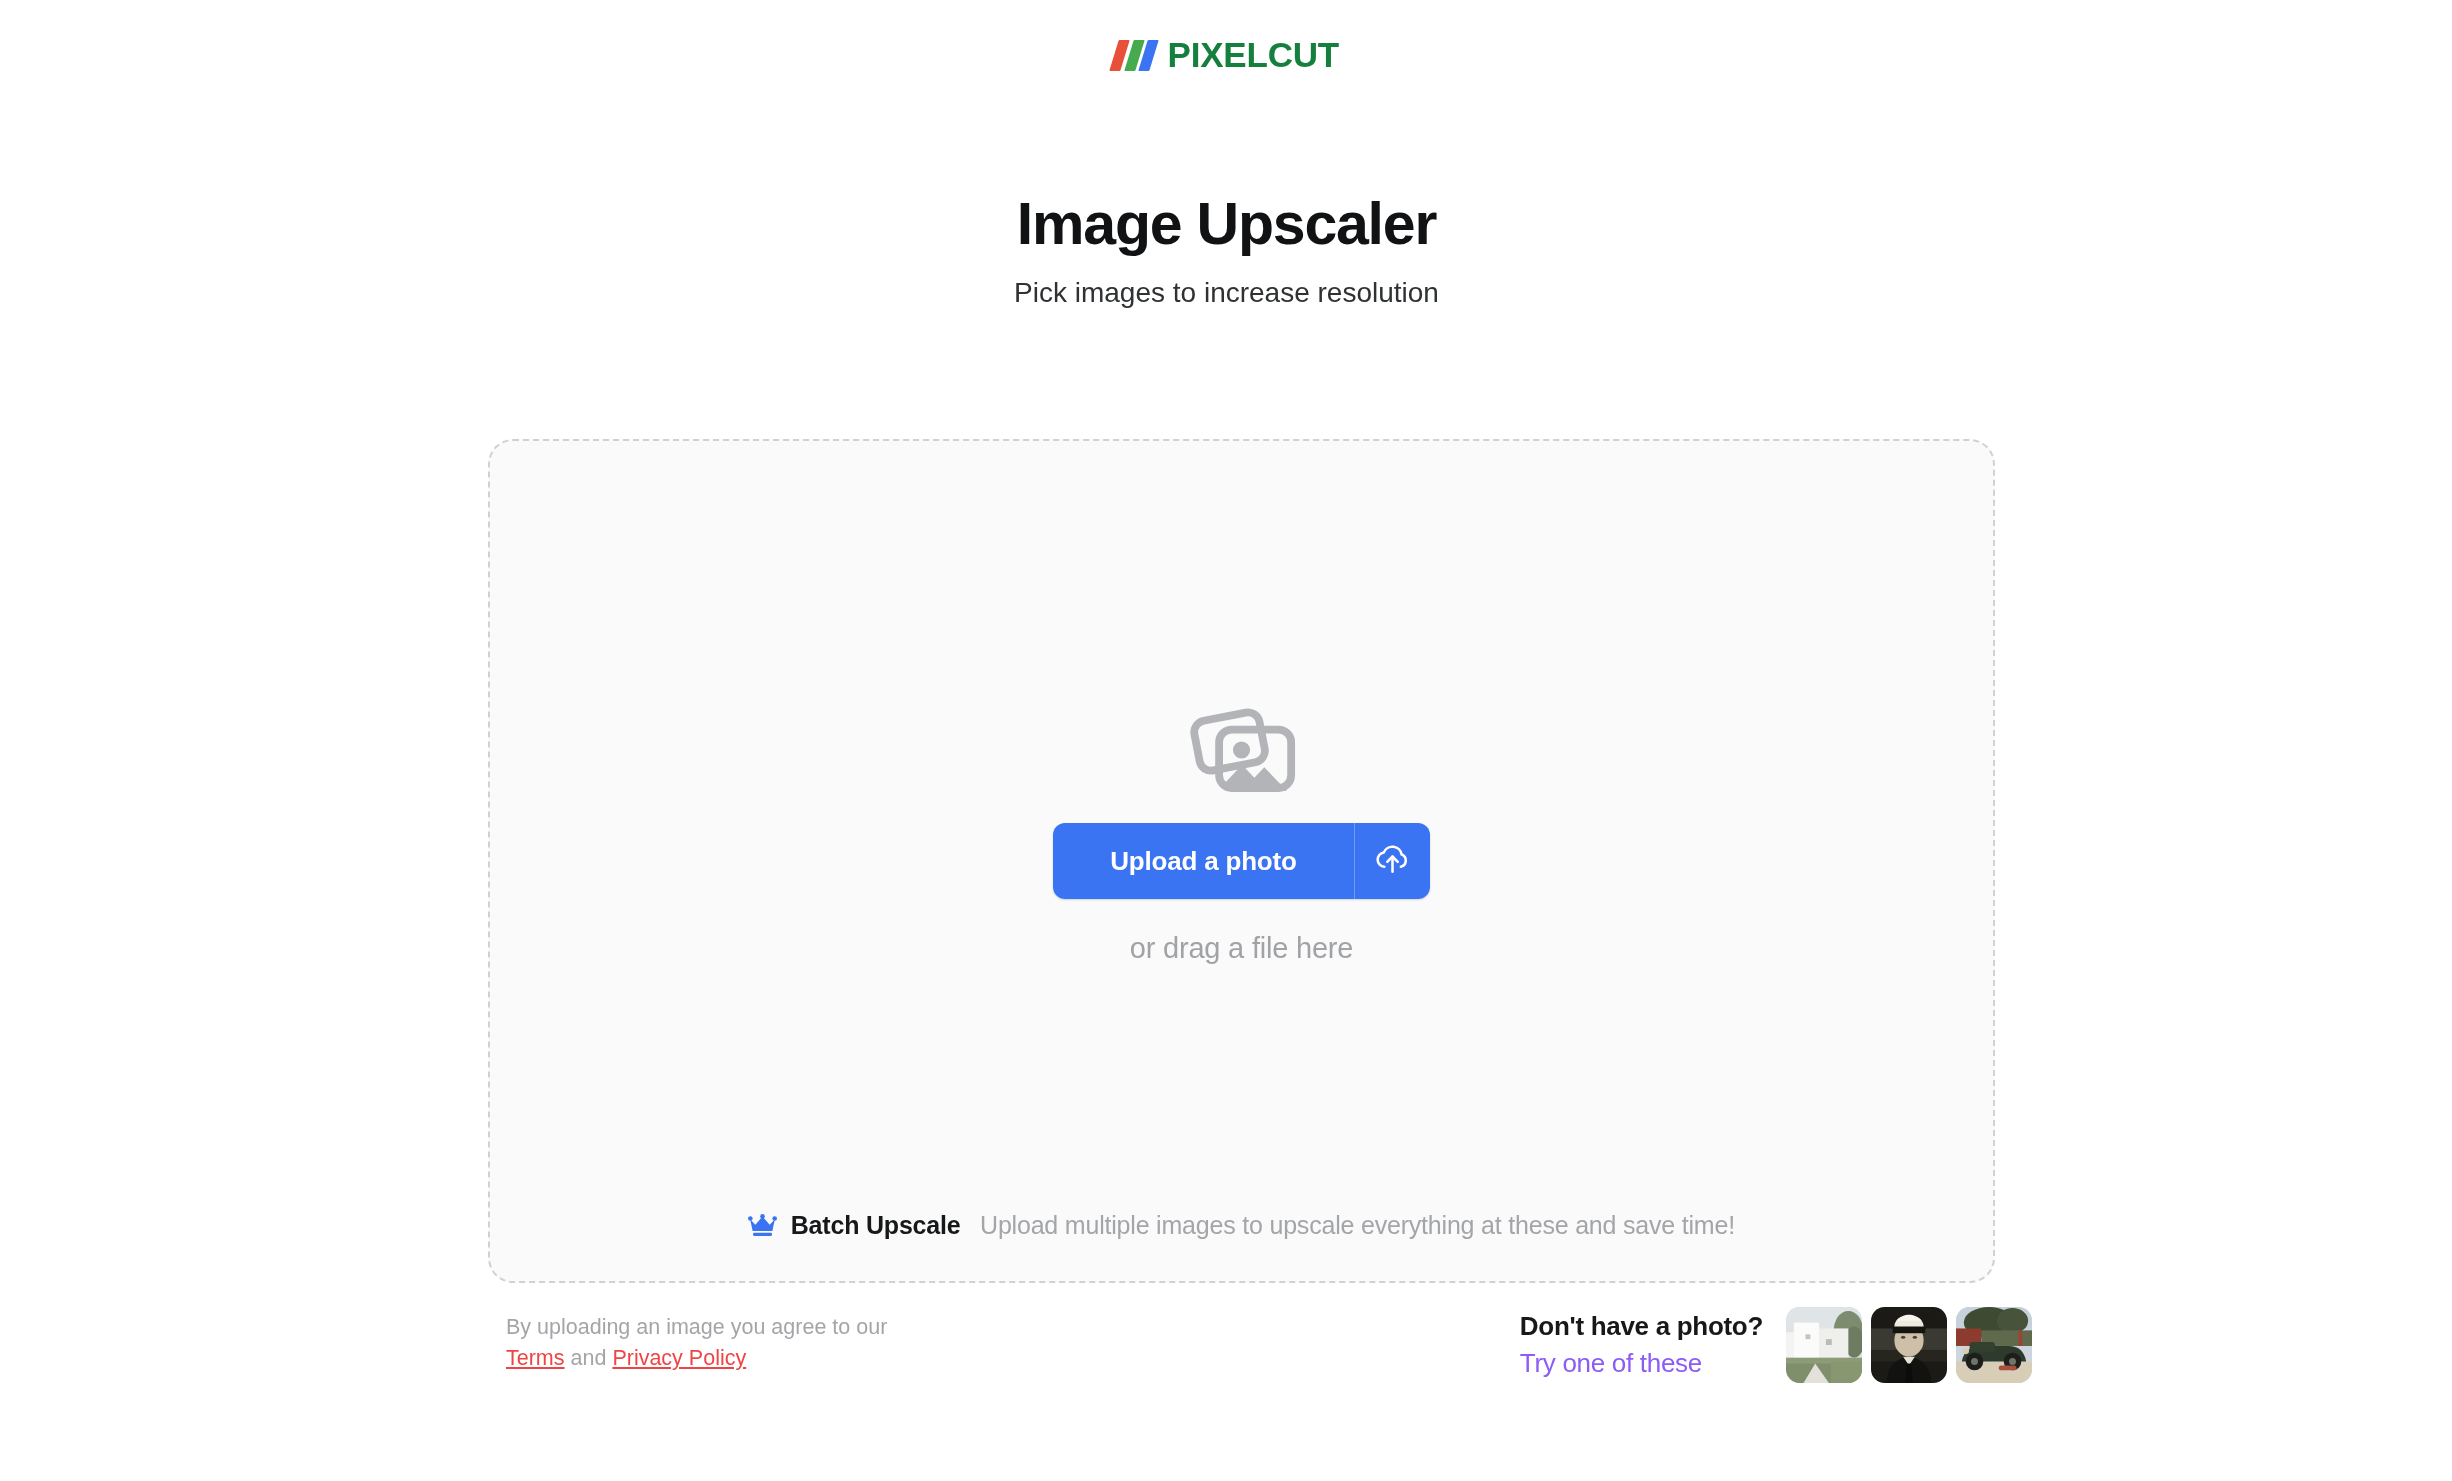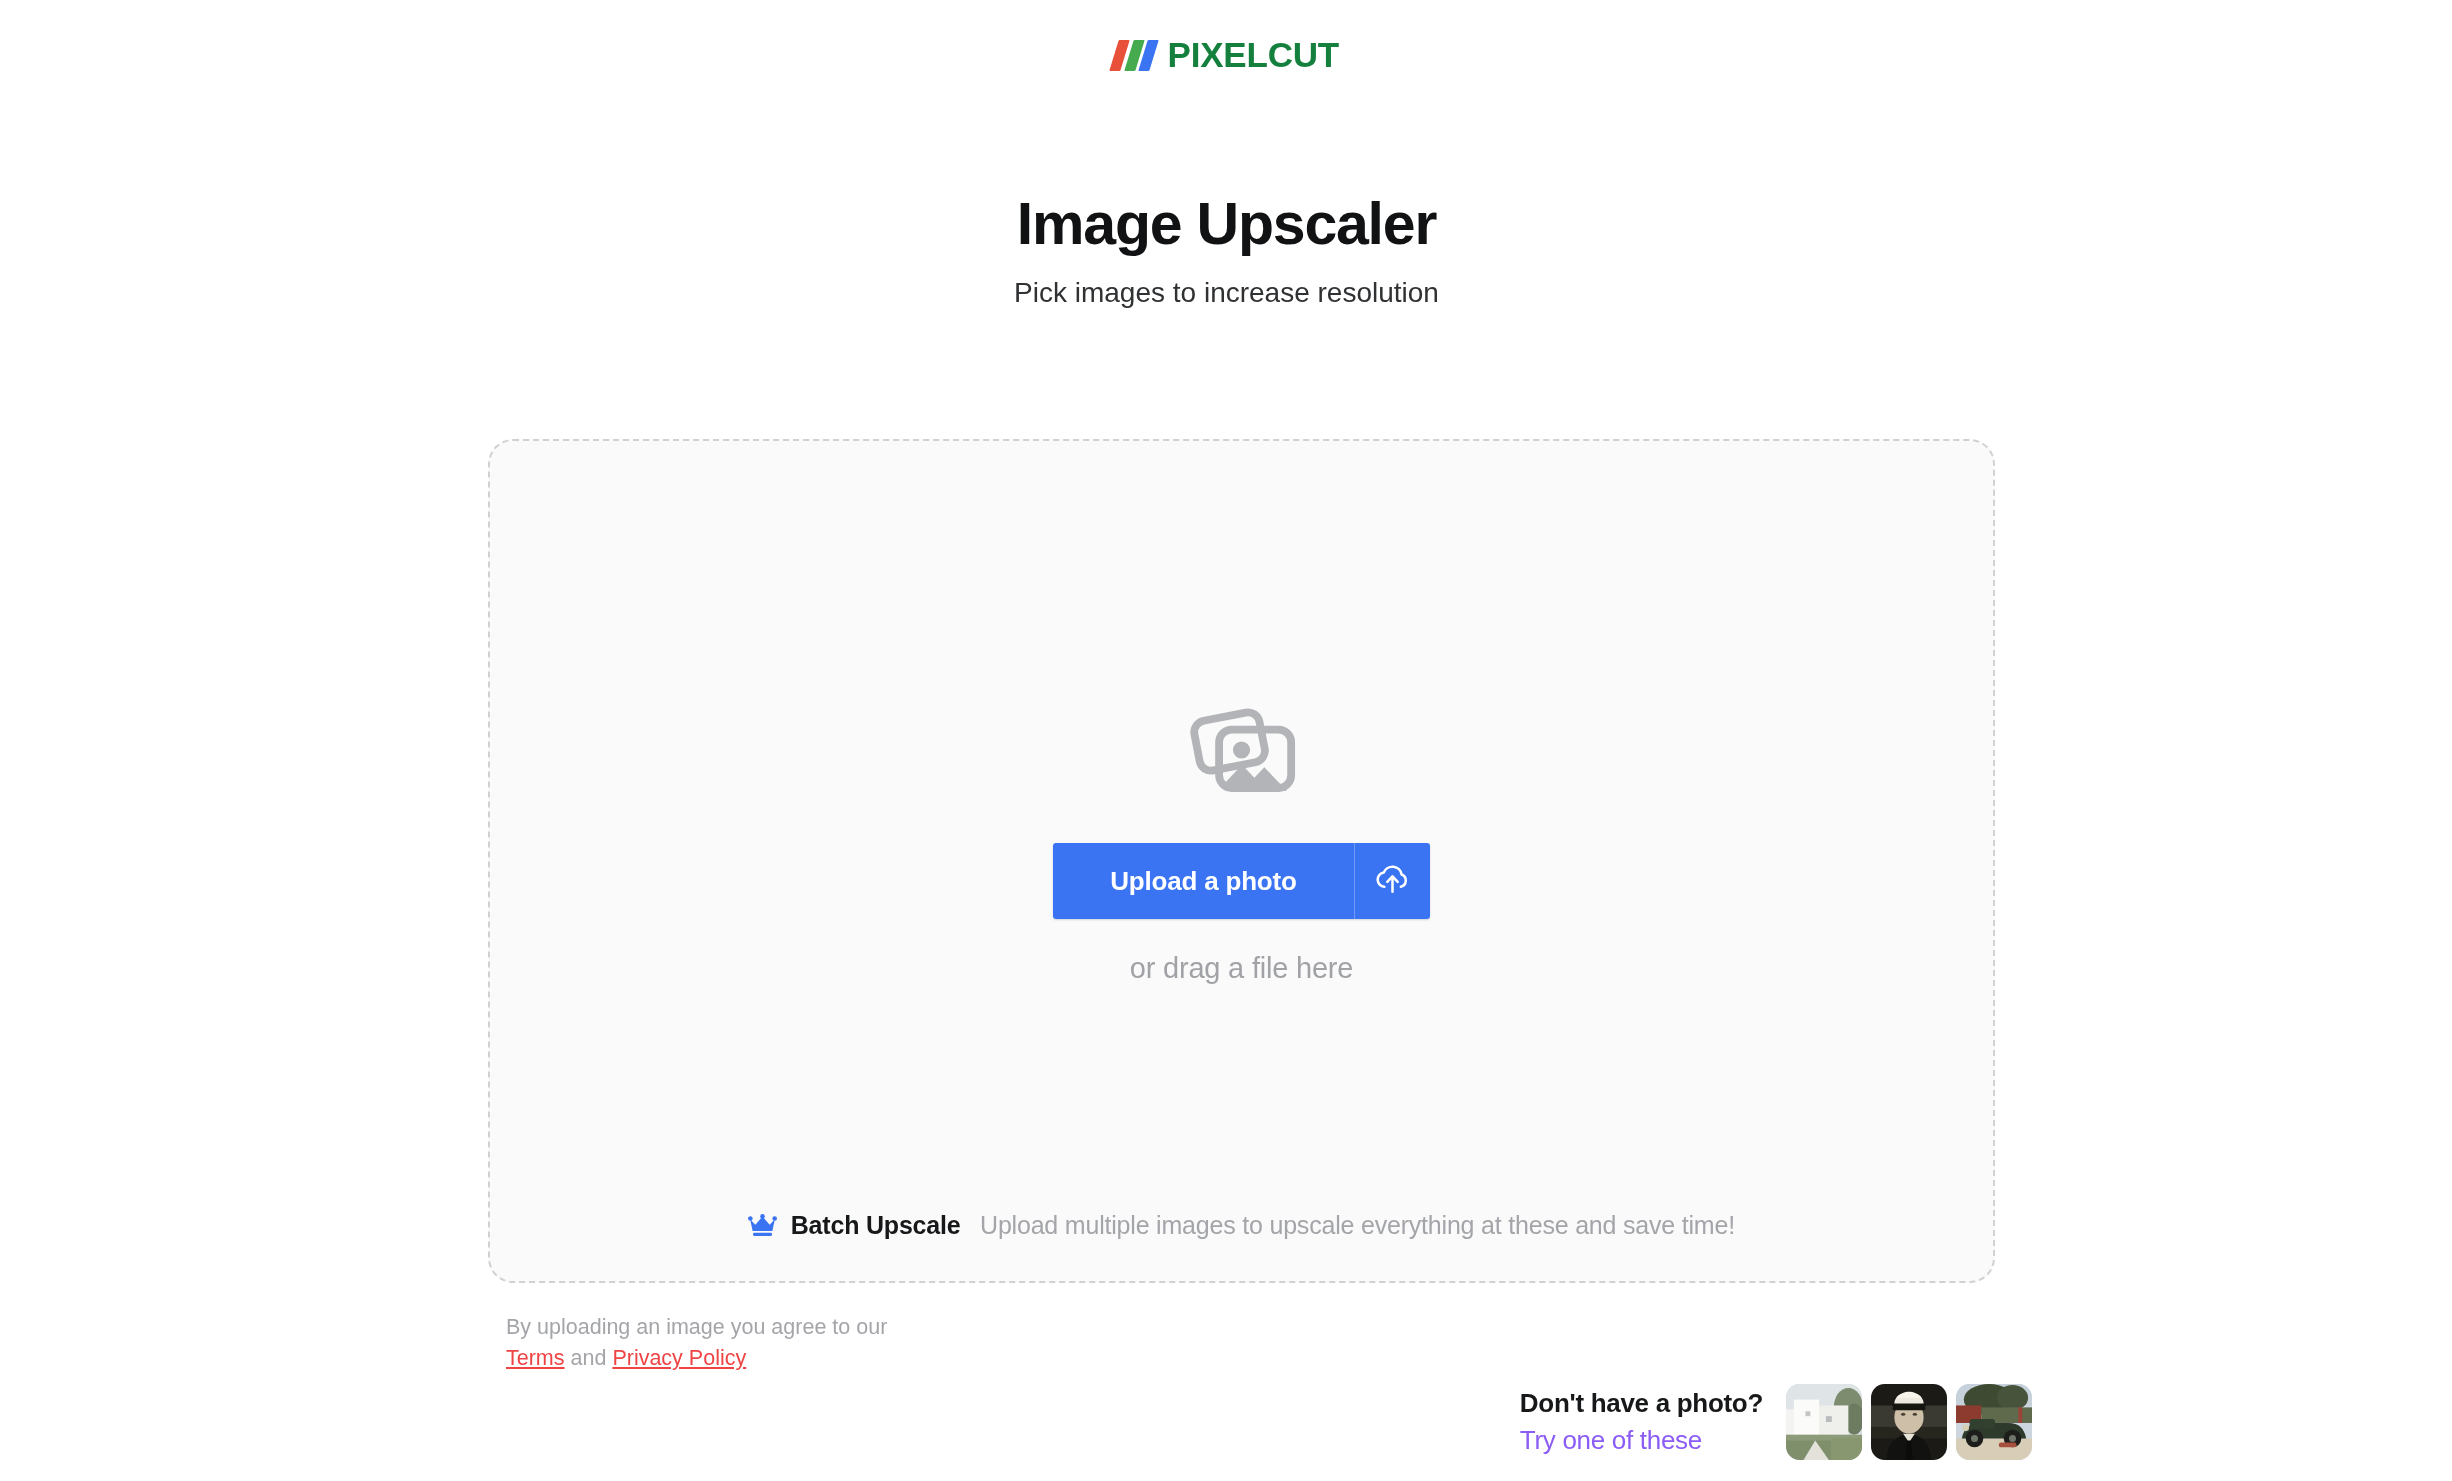--- a/index.html
+++ b/index.html
@@ -64,24 +64,24 @@
     border-radius: 25px;
   }
   .dz-center {
     position: absolute;
     left: 0; right: 0; top: 265px;
     display: flex; flex-direction: column; align-items: center;
   }
   .photos-icon { width: 111px; height: 90px; }
 
   .upload-row {
-    margin-top: 43px;
+    margin-top: 23px;
     display: flex;
     align-items: stretch;
-    border-radius: 3px;
+    border-radius: 12px;
     overflow: hidden;
     box-shadow: 0 1px 2px rgba(20,40,90,0.18);
   }
   .upload-btn {
     background: #3b74f2;
     color: #ffffff;
     border: none;
     font-family: "Liberation Sans", sans-serif;
     font-size: 26px;
     font-weight: 700;
@@ -131,21 +131,21 @@
     position: absolute;
     left: 506px; top: 1312px;
     font-size: 21.5px;
     line-height: 1.45;
     color: #a3a5a9;
   }
   .legal a { color: #ef4444; text-decoration: underline; }
 
   .samples {
     position: absolute;
-    right: 421px; top: 1384px;
+    right: 421px; top: 1307px;
     display: flex; align-items: center; gap: 23.4px;
   }
   .samples-copy { text-align: left; }
   .samples-title {
     font-size: 26px; font-weight: 700; color: #17181a;
     letter-spacing: -0.3px; white-space: nowrap;
   }
   .samples-sub {
     margin-top: 5.9px;
     font-size: 26px; color: #8b5cf6; letter-spacing: -0.3px; white-space: nowrap;

